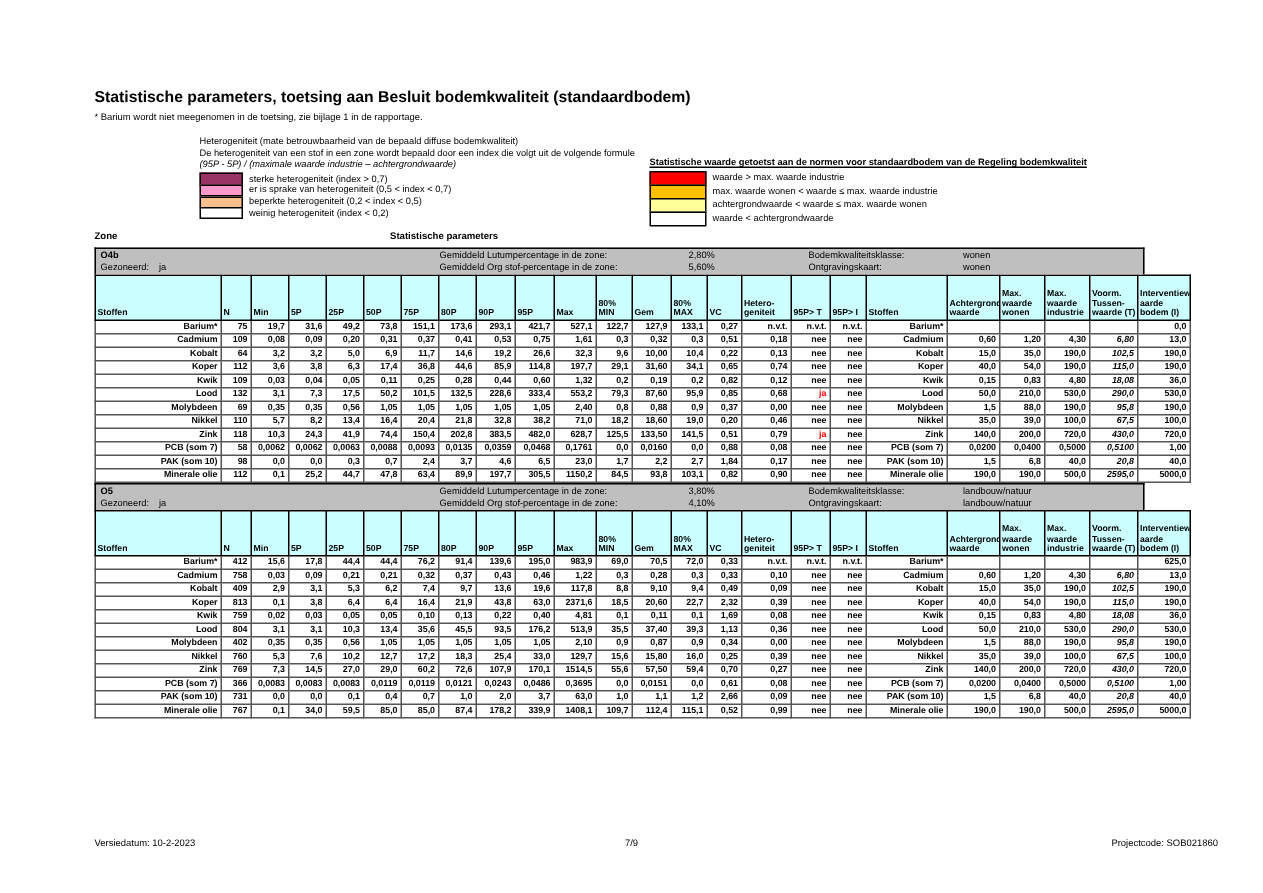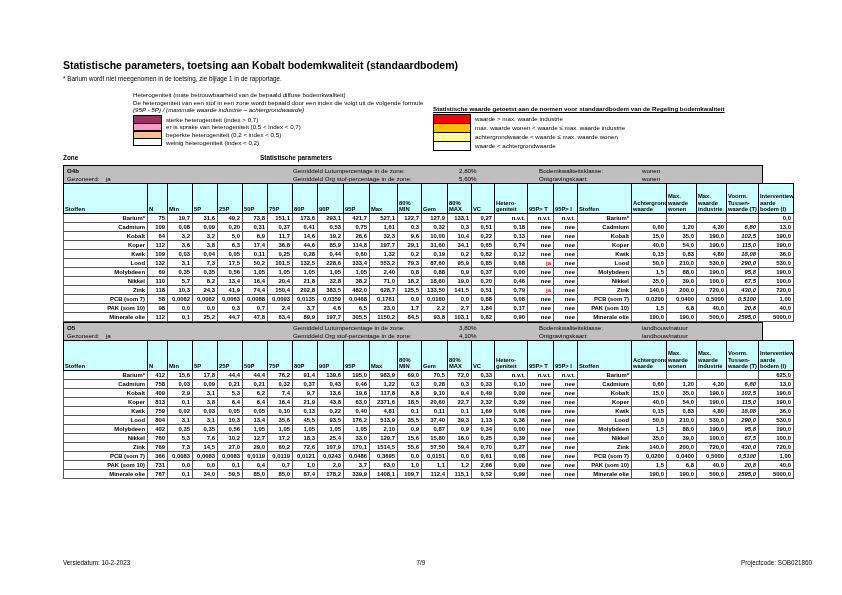--- a/index.html
+++ b/index.html
@@ -47,21 +47,21 @@
   td.bd{font-weight:bold;}
   td.ja{color:#ff0000;}
   
   .footer-left{left:63px;top:559px;font-size:6.3px;}
   .footer-center{left:0;top:559px;width:842px;text-align:center;font-size:6.3px;}
   .footer-right{right:30px;top:559px;font-size:6.3px;}
 </style>
 </head>
 <body>
 
-<div class="abs title">Statistische parameters, toetsing aan Kobalt bodemkwaliteit (standaardbodem)</div>
+<div class="abs title">Statistische parameters, toetsing aan Besluit bodemkwaliteit (standaardbodem)</div>
 <div class="abs subtitle">* Barium wordt niet meegenomen in de toetsing, zie bijlage 1 in de rapportage.</div>
 
 <div class="abs legend-het">
   <div>Heterogeniteit (mate betrouwbaarheid van de bepaald diffuse bodemkwaliteit)</div>
   <div>De heterogeniteit van een stof in een zone wordt bepaald door een index die volgt uit de volgende formule</div>
   <div class="formula">(95P - 5P) / (maximale waarde industrie – achtergrondwaarde)</div>
   <div class="legend-items">
     <div class="legend-row">
         <span class="sw" style="background: rgb(153, 51, 102);"></span>
         <span>sterke heterogeniteit (index &gt; 0,7)</span>

